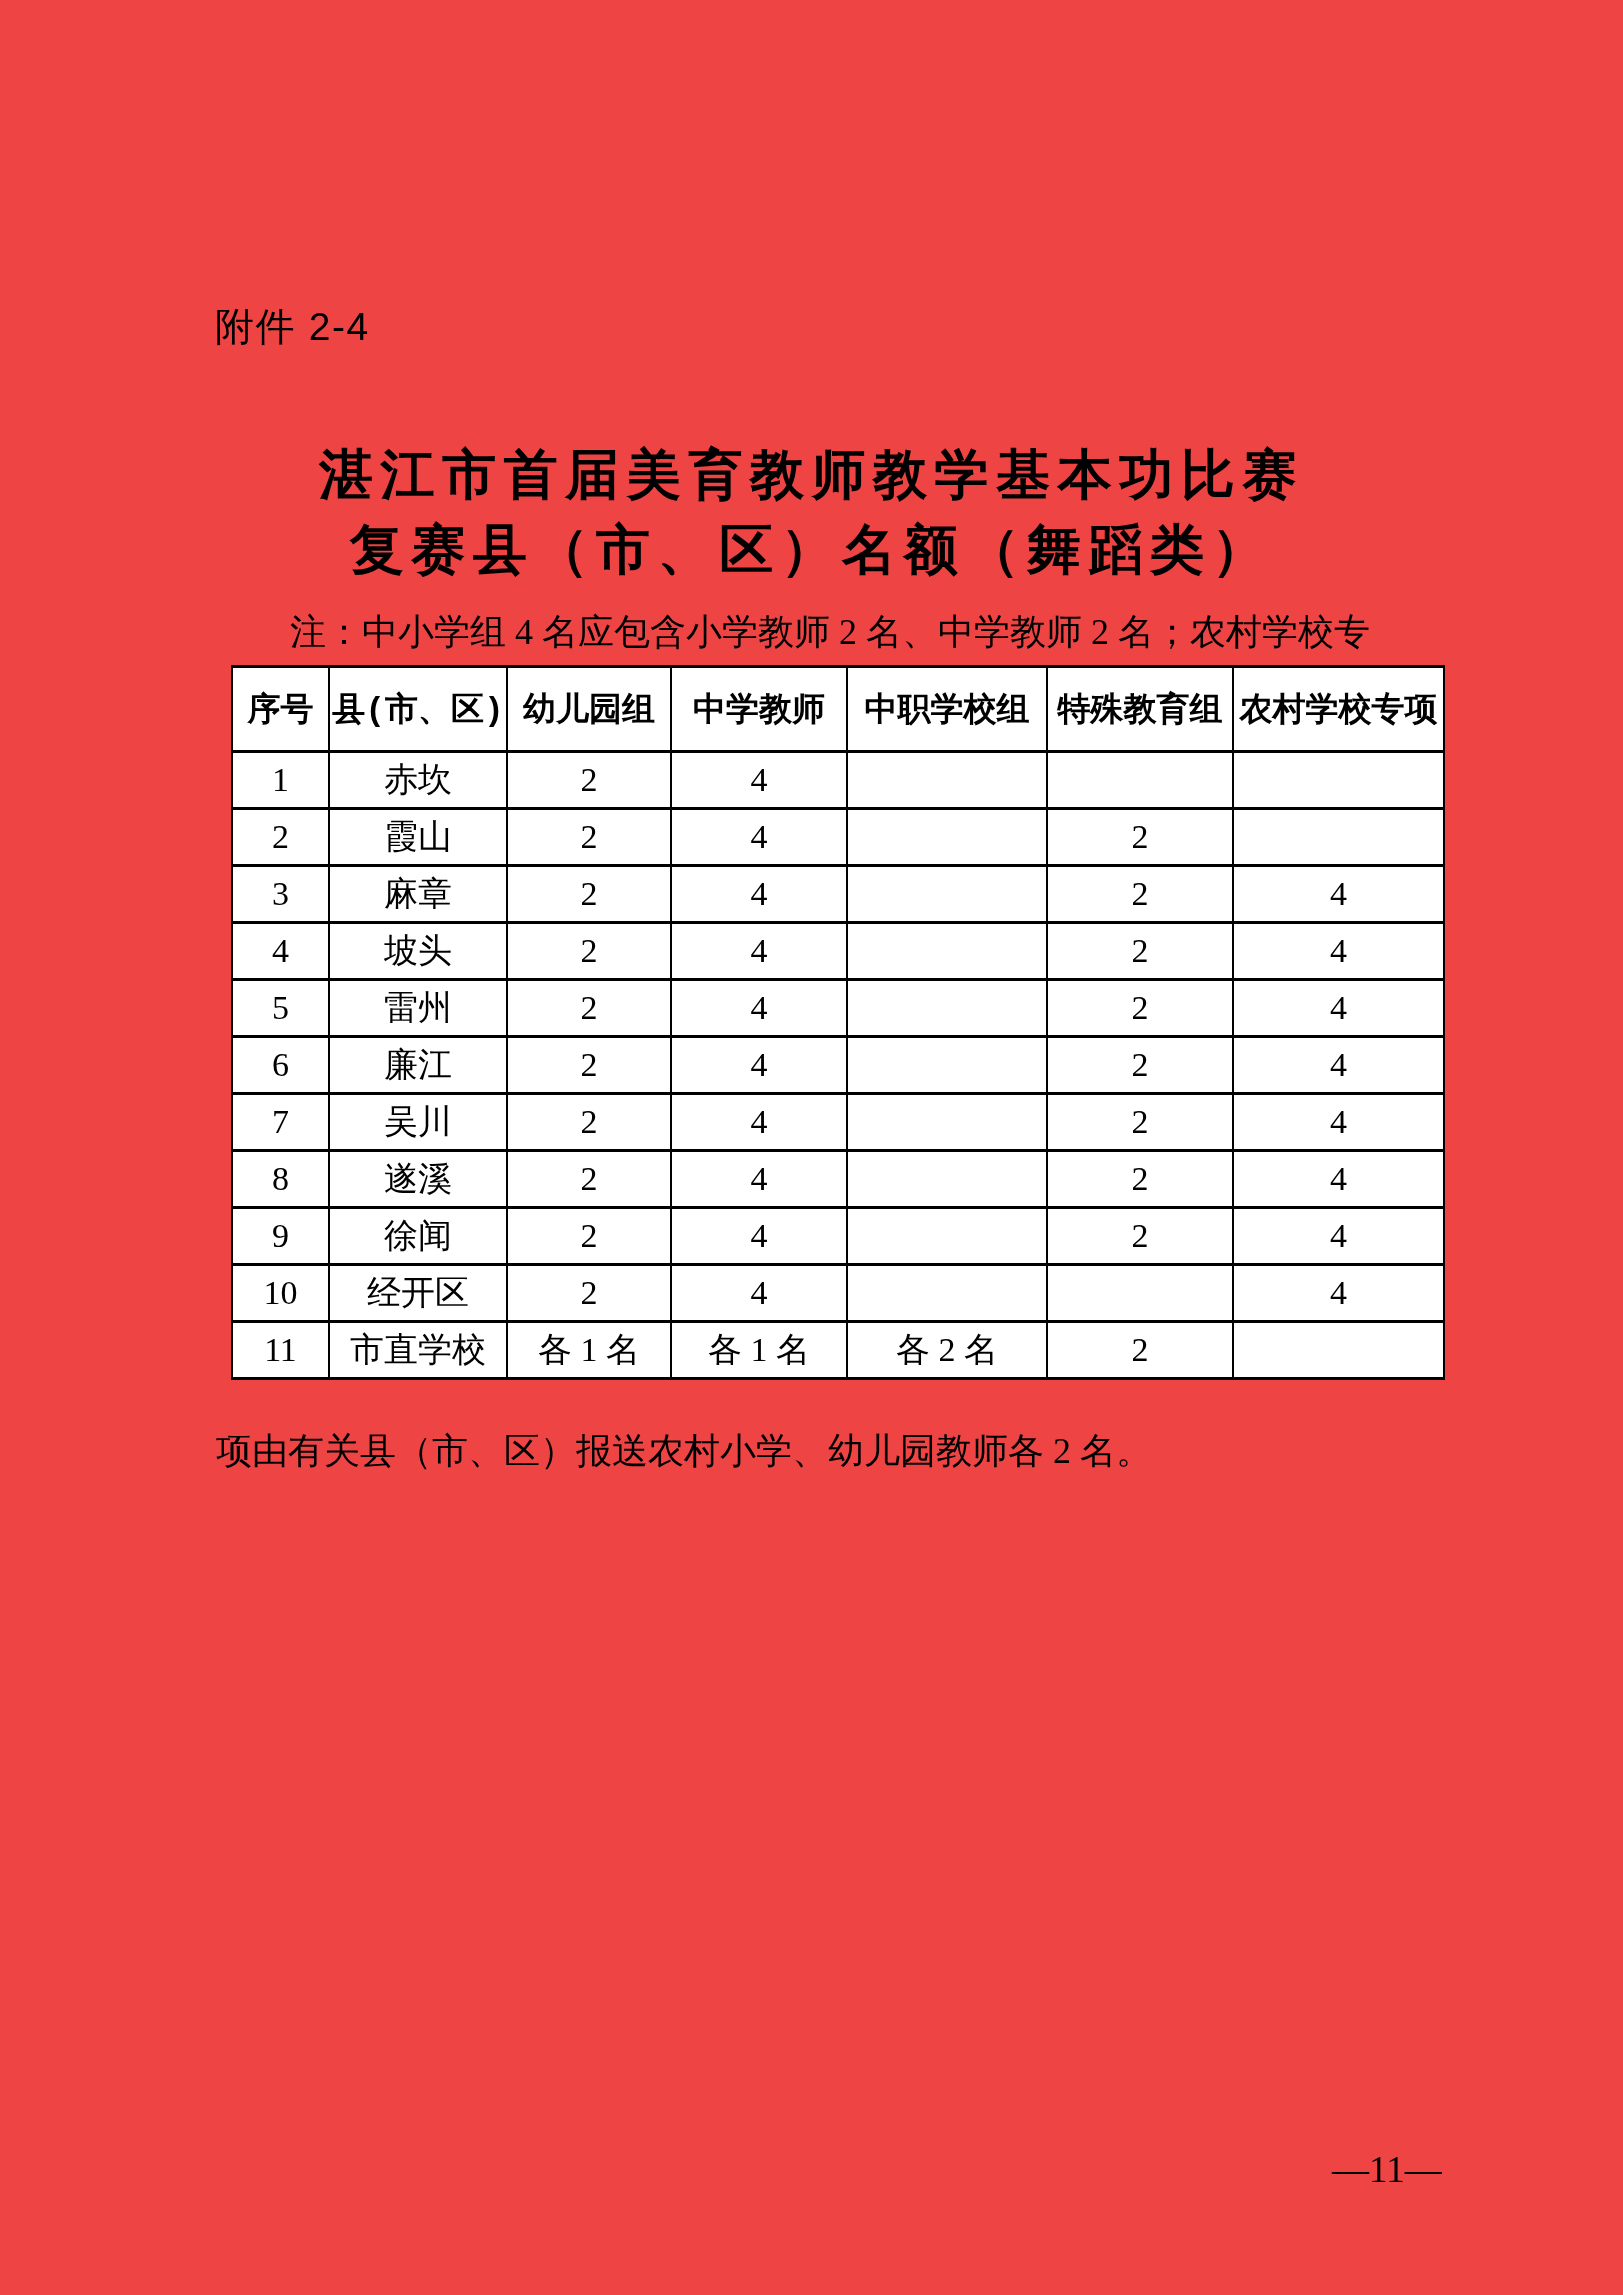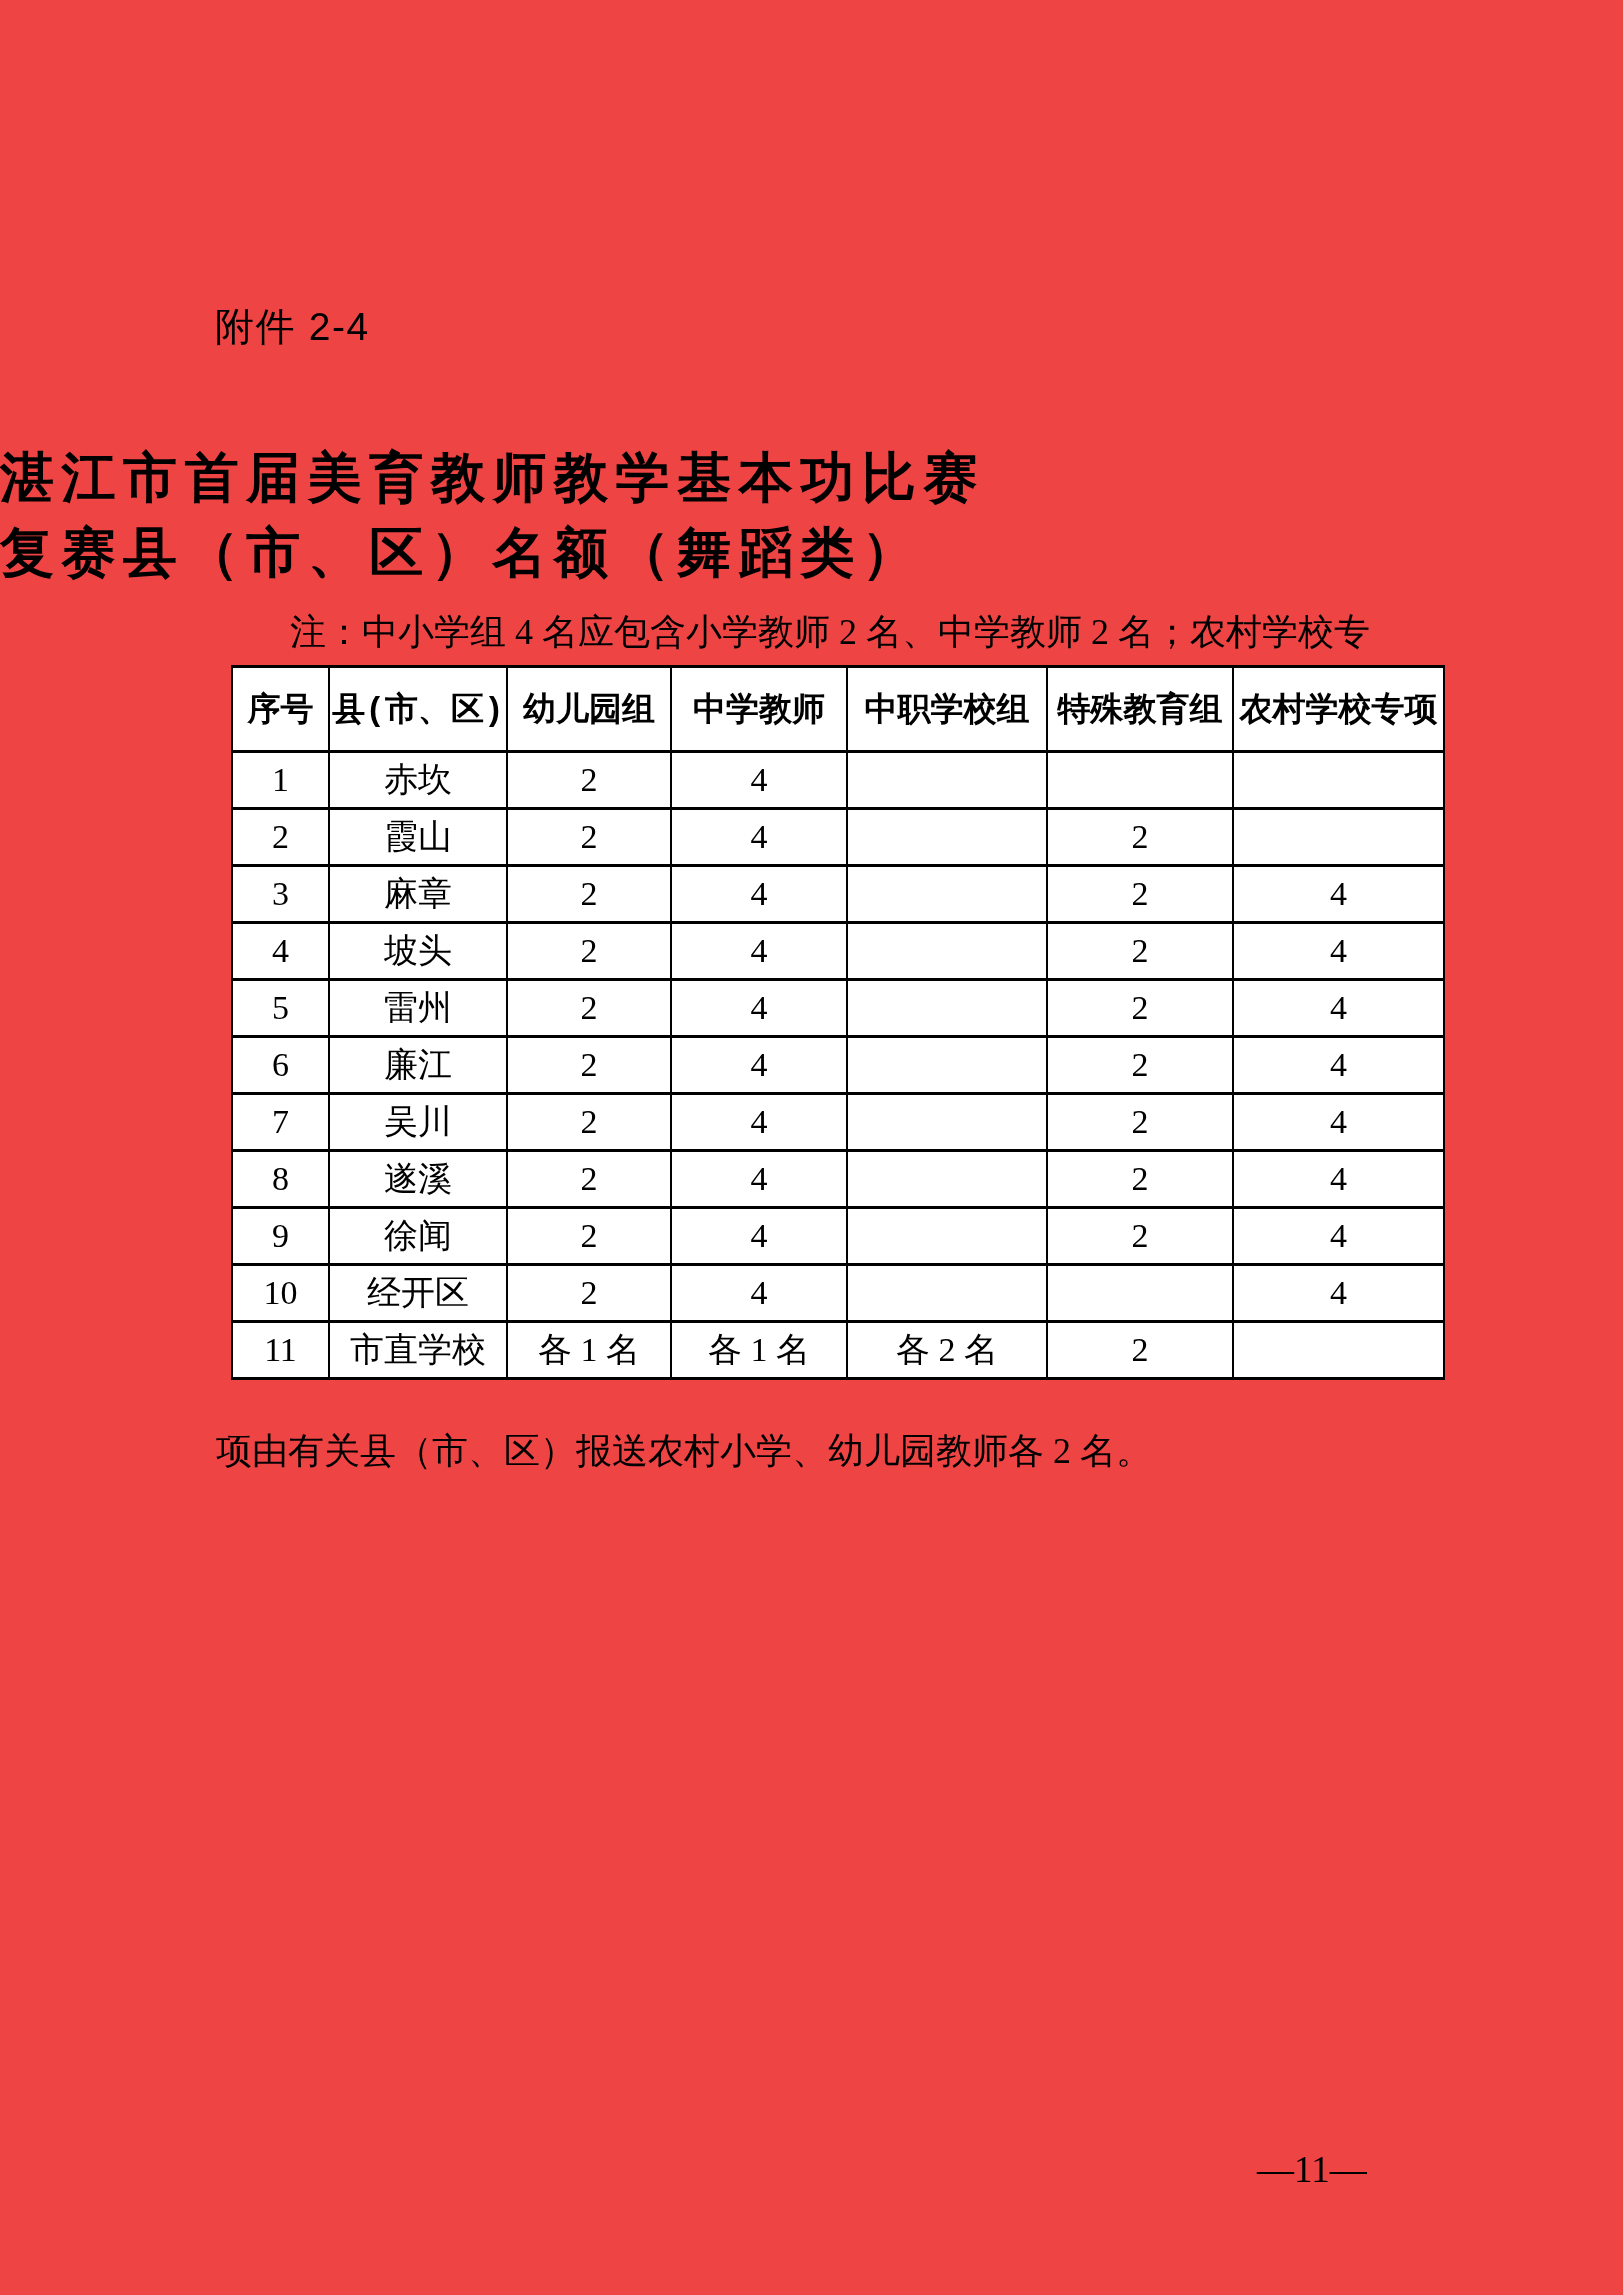--- a/index.html
+++ b/index.html
@@ -25,21 +25,22 @@
     line-height: 1.2;
     letter-spacing: 1.6px;
     color: #000000;
   }
   .title {
     position: absolute;
     top: 441px;
     left: 0;
     width: 100%;
     margin: 0;
-    font-family: Liberation Serif, serif;
+    text-align: center;
+    font-family: Liberation Mono, monospace;
     font-weight: bold;
     font-size: 54px;
     line-height: 75px;
     letter-spacing: 0.14em;
     color: #000000;
   }
   .title .title-line {
     display: block;
     white-space: nowrap;
   }
@@ -93,21 +94,21 @@
     left: 216px;
     top: 1409px;
     font-size: 36px;
     line-height: 1.25;
     white-space: nowrap;
     color: #000000;
     margin-top: 20px;
   }
   .page-number {
     position: absolute;
-    left: 1257px;
+    left: 1332px;
     top: 2148px;
     font-size: 37px;
     line-height: 1.2;
     color: #000000;
   }
 </style>
 </head>
 <body>
 
 <div class="page">

